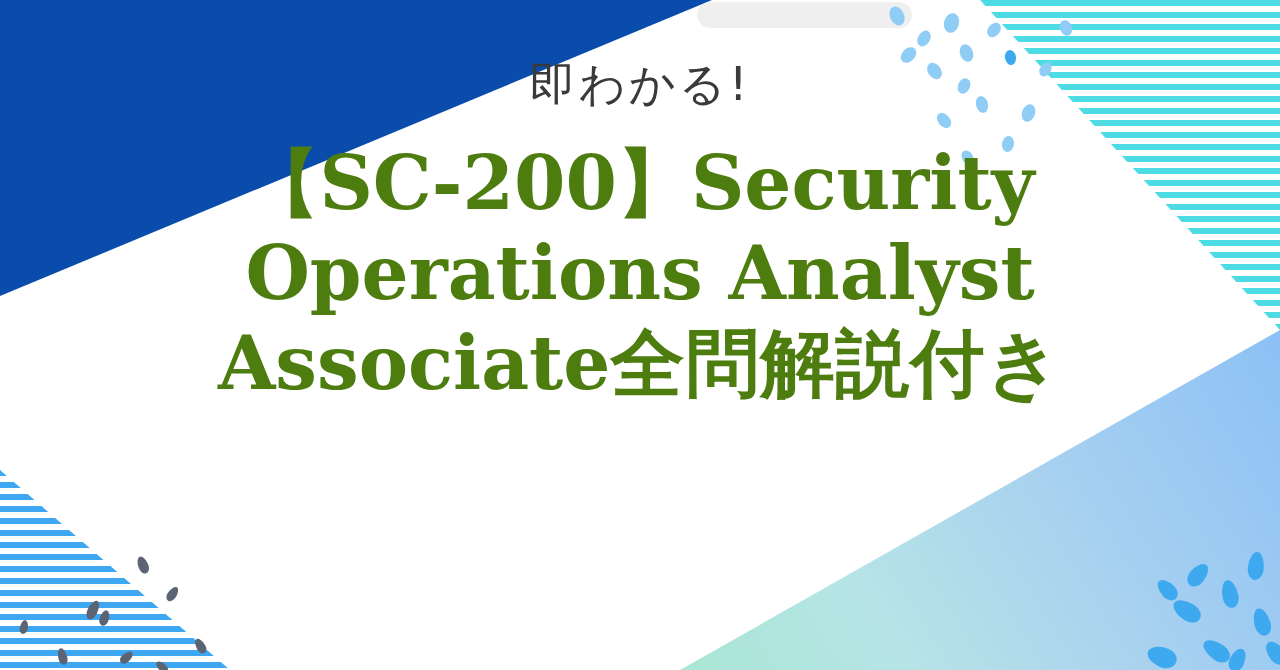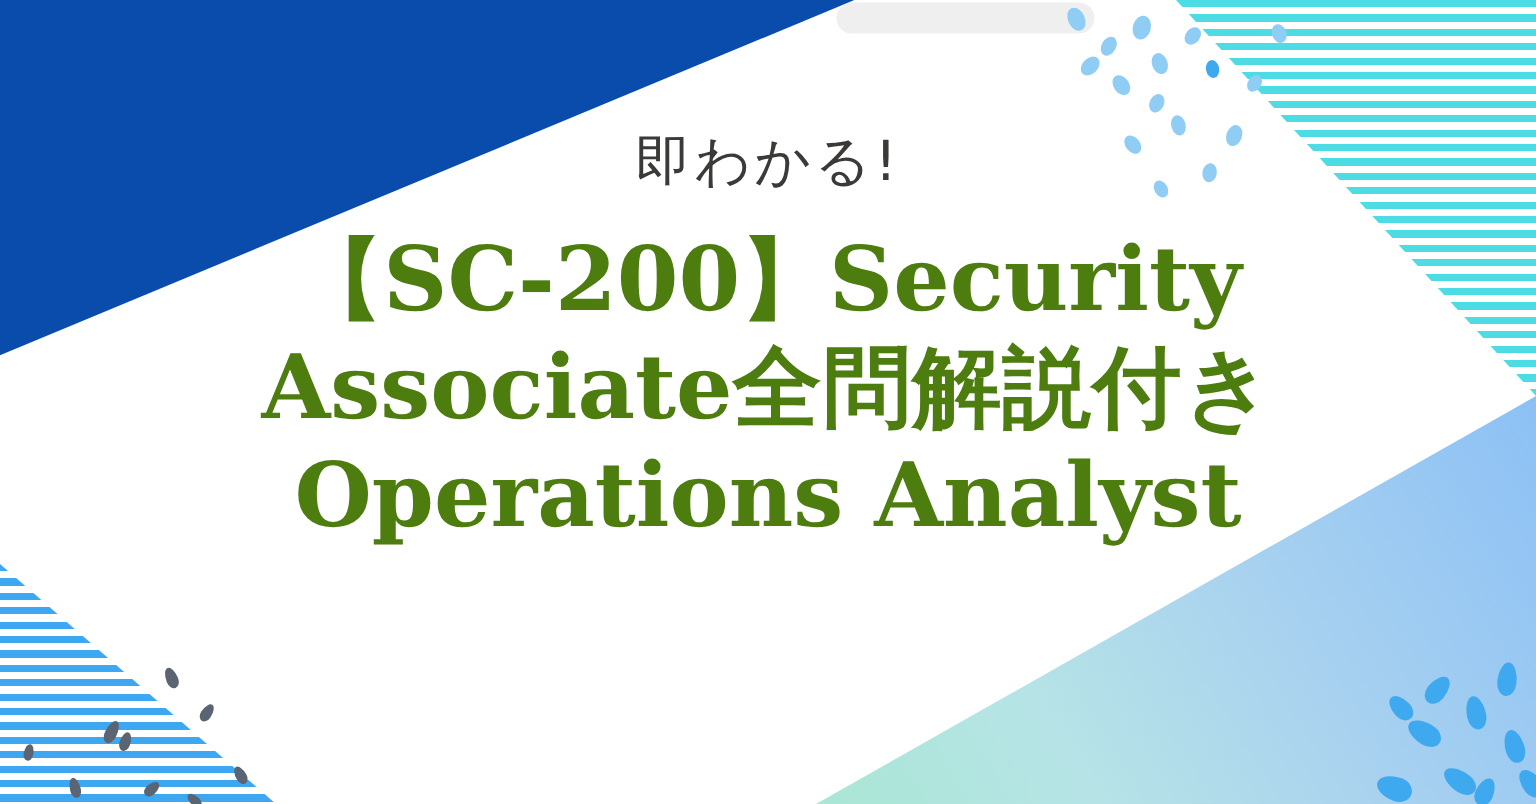--- a/index.html
+++ b/index.html
@@ -70,21 +70,21 @@
 
   
   #text-block {
     position:absolute;
     left:0; right:0; top:0;
     width:1280px; height:670px;
     display:flex;
     flex-direction:column;
     align-items:center;
     justify-content:flex-start;
-    padding-top:106px;
+    padding-top:56px;
   }
 
   #subtitle {
     font-family:"DejaVu Sans", sans-serif;
     font-size:46px;
     font-weight:500;
     color:#3b3a38;
     letter-spacing:3px;
     line-height:1.25;
     text-align:center;
@@ -156,18 +156,18 @@
       <div class="petal" style="left: 196px; top: 638px; width: 9px; height: 16px; background: rgb(91, 100, 114); transform: rotate(-30deg);"></div>
       <div class="petal" style="left: 20px; top: 620px; width: 8px; height: 14px; background: rgb(91, 100, 114); transform: rotate(12deg);"></div>
       <div class="petal" style="left: 158px; top: 660px; width: 8px; height: 14px; background: rgb(91, 100, 114); transform: rotate(-48deg);"></div>
     </div>
 
   <div id="text-block">
     <div id="subtitle">即わかる!</div>
 
     <div id="title">
       <span class="ln">【SC-200】Security</span>
+      <span class="ln">Operations Analyst</span>
       <span class="ln"><span>Associate</span><span class="jp">全問解説付き</span></span>
-      <span class="ln">Operations Analyst</span>
     </div>
   </div>
 
 </div>
 
 </body></html>

